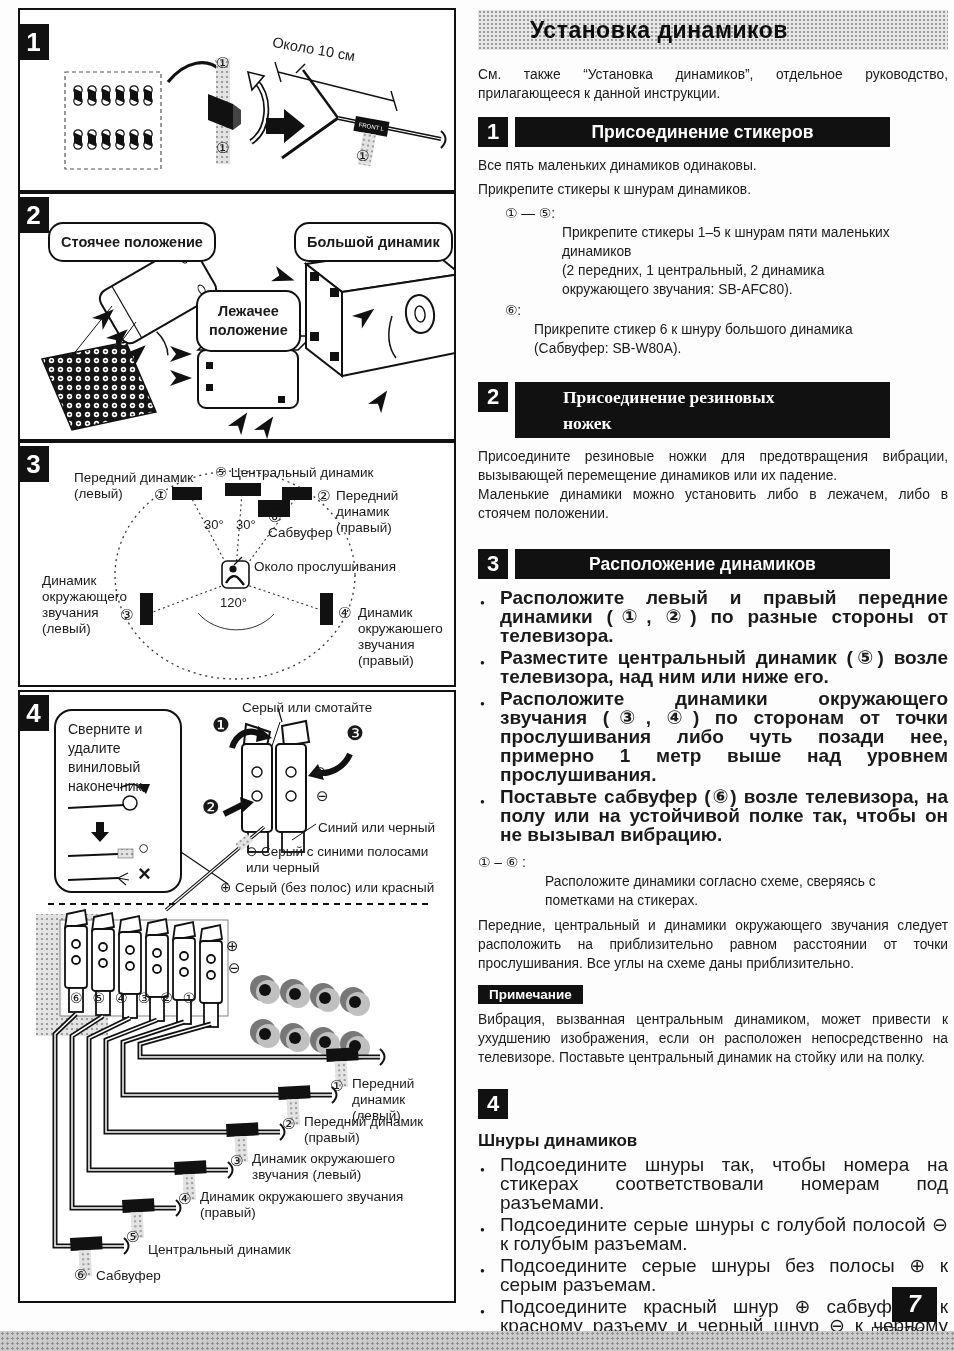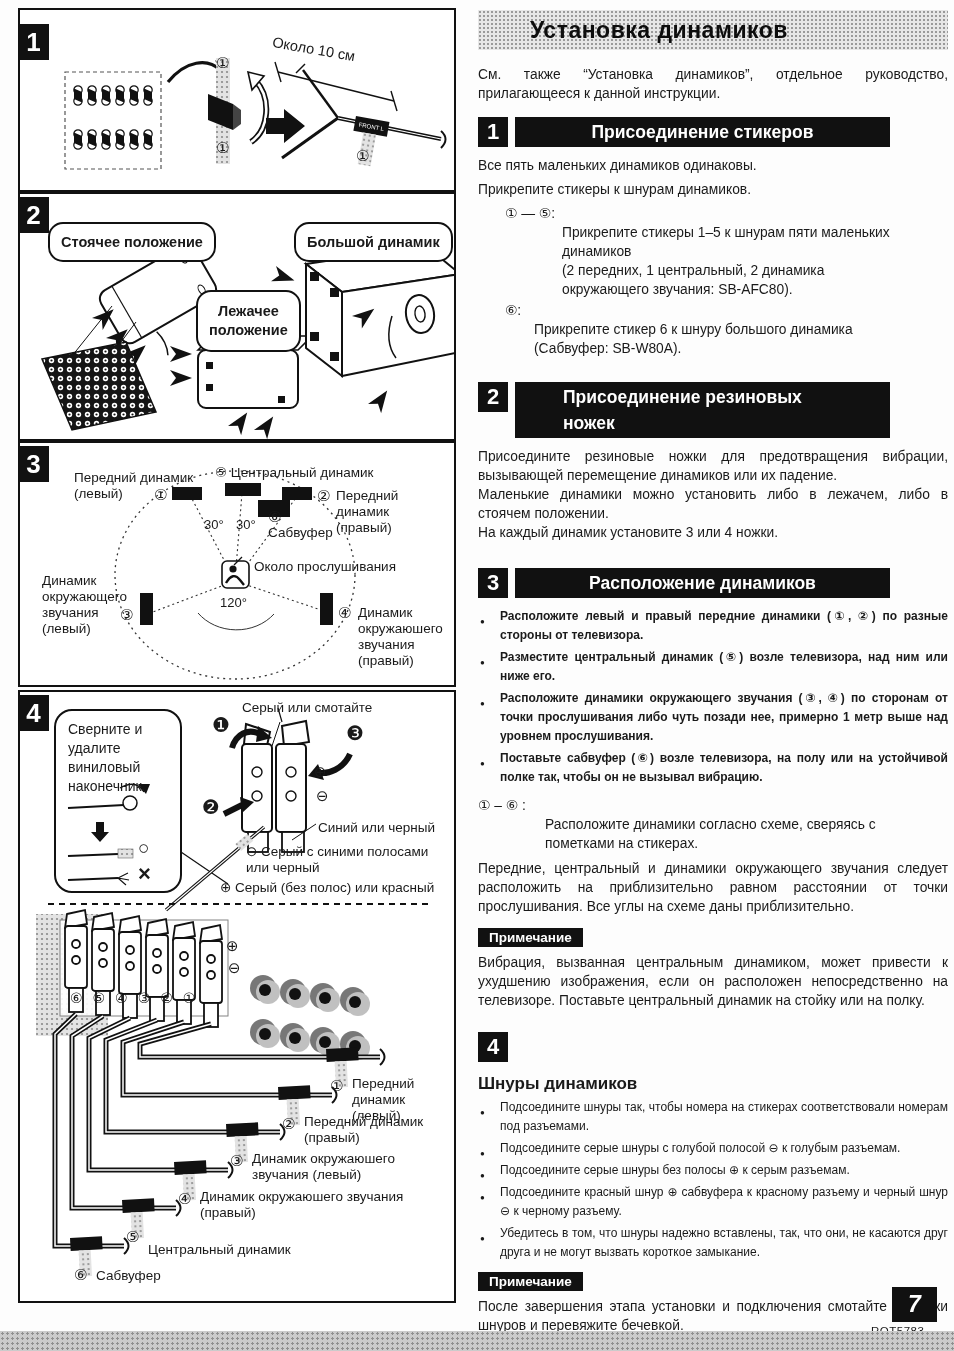--- a/index.html
+++ b/index.html
@@ -25,27 +25,27 @@
   .main-title{height:40px;background-color:#e7e7e7;
       background-image:radial-gradient(circle,#9a9a9a 1px,transparent 1.3px);background-size:4px 4px;
       display:flex;align-items:center;font-size:23px;font-weight:bold;color:#0d0d0d;
       padding-left:52px;box-sizing:border-box;margin-bottom:15px;letter-spacing:.5px;}
   .intro{font-size:13.8px;line-height:19px;text-align:justify;margin:0 0 14px 0;}
   .sec-head{display:flex;align-items:flex-start;margin:13px 0 9px 0;}
   .sec-numsq{flex:0 0 30px;height:30px;background:#111;color:#fff;font-weight:bold;font-size:22px;
       line-height:30px;text-align:center;margin-right:7px;}
   .sec-bar{flex:1;background:#111;color:#fff;font-weight:bold;font-size:17.5px;line-height:26px;
       padding:2px 8px;margin-right:58px;text-align:center;white-space:pre-line;}
-  .sec-bar.two{text-align:left;padding-left:48px;}
+  .sec-bar.two{text-align:left;padding-left:48px;font-family:Liberation Serif, serif;}
   .p{font-size:13.8px;line-height:19px;text-align:justify;margin:0 0 5px 0;}
   .itm{position:relative;padding-left:84px;font-size:13.8px;line-height:19px;white-space:pre-line;margin-bottom:2px;}
   .itm .lab{position:absolute;left:27px;top:0;white-space:nowrap;}
   .itm.i2{padding-left:56px;}
   ul.blist{list-style:none;margin:0;padding:0;}
-  ul.blist li{position:relative;padding-left:22px;font-size:12px;line-height:19px;
+  ul.blist li{position:relative;padding-left:22px;font-size:19px;line-height:19px;
       text-align:justify;margin-bottom:3px;}
   ul.blist li::before{content:"●";position:absolute;left:2px;top:5px;font-size:8px;}
   ul.blist.bold li{font-weight:bold;}
   .range{position:relative;padding-left:67px;font-size:13.8px;line-height:19px;margin:9px 0 6px 0;white-space:pre-line;}
   .range .lab{position:absolute;left:0;top:0;white-space:nowrap;}
   .note{display:inline-block;background:#111;color:#fff;font-weight:bold;font-size:13.5px;
       padding:2px 11px;margin:7px 0 6px 0;}
   .subhead{font-size:17px;font-weight:bold;margin:12px 0 4px 0;}
   
   .pagebox{position:absolute;left:892px;top:1287px;width:45px;height:35px;background:#111;color:#fff;
@@ -522,21 +522,20 @@
 (Сабвуфер: SB-W80A).</span>
     </div>
 
     <div class="sec-head" style="margin-top:24px;">
       <div class="sec-numsq">2</div>
       <div class="sec-bar two">Присоединение резиновых
 ножек</div>
     </div>
     <p class="p" style="margin-bottom:0;">Присоедините резиновые ножки для предотвращения вибрации, вызывающей перемещение динамиков или их падение.</p>
     <p class="p" style="margin-bottom:0;">Маленькие динамики можно установить либо в лежачем, либо в стоячем положении.</p>
-    <p class="p">На каждый динамик установите 3 или 4 ножки.</p>
 
     <div class="sec-head" style="margin-top:26px;">
       <div class="sec-numsq">3</div>
       <div class="sec-bar">Расположение динамиков</div>
     </div>
     <ul class="blist bold">
       <li>Расположите левый и правый передние динамики (①, ②) по разные стороны от телевизора.</li>
       <li>Разместите центральный динамик (⑤) возле телевизора, над ним или ниже его.</li>
       <li>Расположите динамики окружающего звучания (③, ④) по сторонам от точки прослушивания либо чуть позади нее, примерно 1 метр выше над уровнем прослушивания.</li>
       <li>Поставьте сабвуфер (⑥) возле телевизора, на полу или на устойчивой полке так, чтобы он не вызывал вибрацию.</li>

